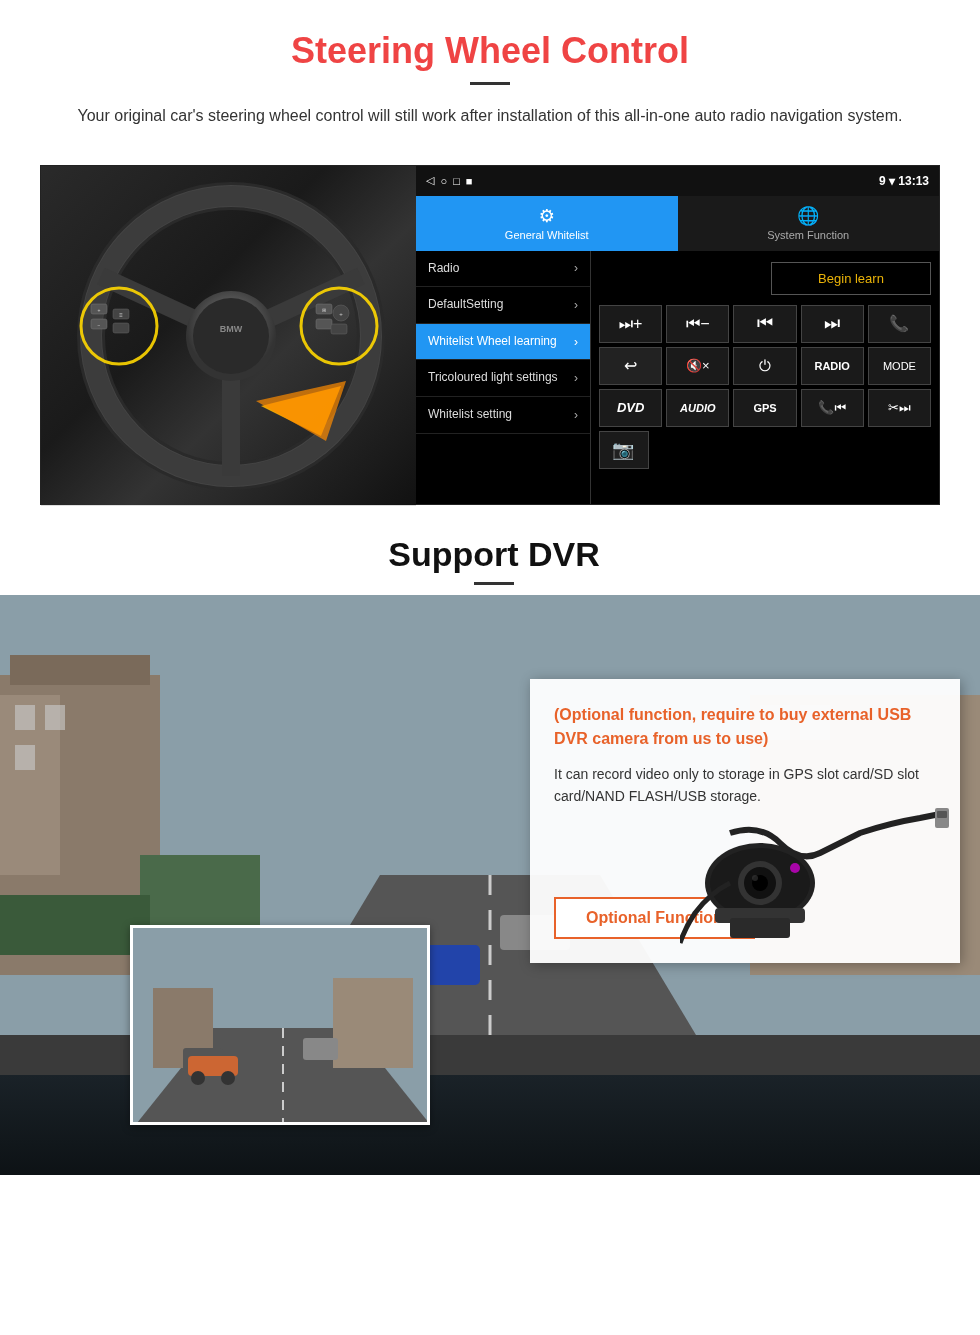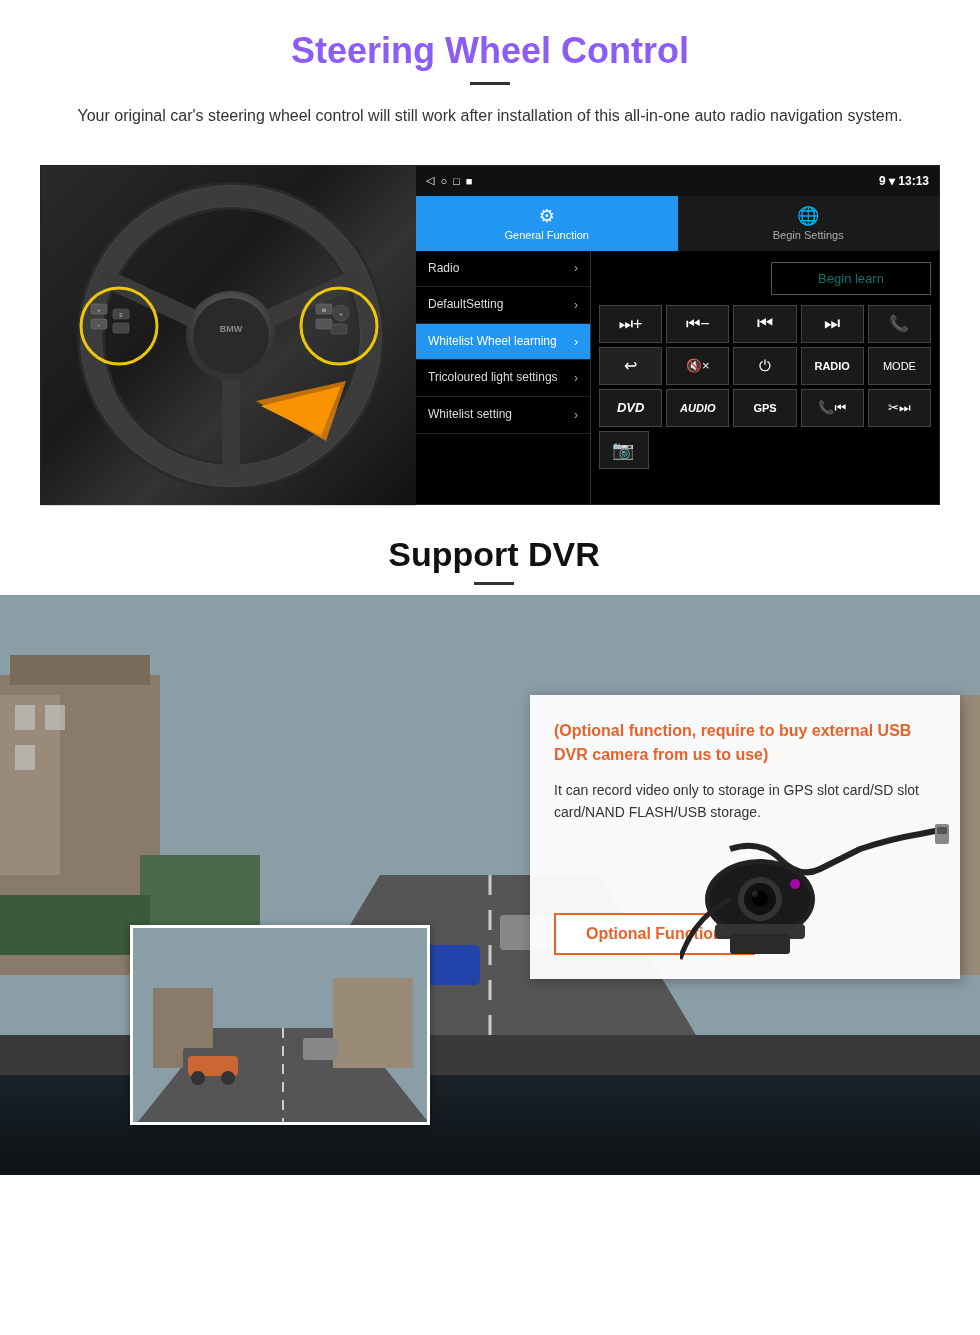--- a/index.html
+++ b/index.html
@@ -12,21 +12,21 @@
     }
 
     
     .section-steering {
       padding: 30px 40px 0 40px;
       text-align: center;
     }
     .main-title {
       font-size: 36px;
       font-weight: 900;
-      color: #8b5cf6;
+      color: #ef4444;
       margin-bottom: 10px;
     }
     .title-divider {
       width: 40px;
       height: 3px;
       background: #333;
       margin: 0 auto 18px auto;
     }
     .subtitle-text {
       font-size: 16px;
@@ -161,21 +161,21 @@
     }
     .begin-learn-row {
       display: flex;
       align-items: center;
       justify-content: flex-end;
       height: 40px;
     }
     .begin-learn-btn {
       background: #000;
       border: 1px solid #555;
-      color: #0f766e;
+      color: #eab308;
       padding: 8px 20px;
       font-size: 13px;
       cursor: pointer;
       width: 160px;
       text-align: center;
     }
     .control-buttons-grid {
       display: flex;
       flex-direction: column;
       gap: 4px;
@@ -230,21 +230,21 @@
       height: 580px;
       background: linear-gradient(180deg, #b0bec5 0%, #78909c 25%, #546e7a 50%, #37474f 75%, #263238 100%);
       position: relative;
       overflow: hidden;
     }
 
     
     .dvr-info-card {
       position: absolute;
       right: 20px;
-      top: 100px;
+      top: 84px;
       width: 430px;
       background: rgba(255,255,255,0.95);
       padding: 24px;
       box-shadow: 2px 2px 12px rgba(0,0,0,0.3);
     }
     .dvr-optional-text {
       color: #e8622a;
       font-size: 16px;
       font-weight: bold;
       line-height: 1.5;
@@ -358,25 +358,25 @@
           <span>○</span>
           <span>□</span>
           <span>■</span>
         </div>
         <div class="topbar-time">9 ▾ 13:13</div>
       </div>
 
       <div class="settings-tabs">
         <div class="tab-btn active">
           <span class="tab-icon">⚙</span>
-          <span>General Function</span>
+          <span>General Whitelist</span>
         </div>
         <div class="tab-btn inactive">
           <span class="tab-icon">🌐</span>
-          <span>Begin Settings</span>
+          <span>System Function</span>
         </div>
       </div>
 
       <div class="menu-area">
 
         <div class="menu-left">
           <div class="menu-item">
             <span class="menu-item-label">Radio</span>
             <span class="chevron">›</span>
           </div>

